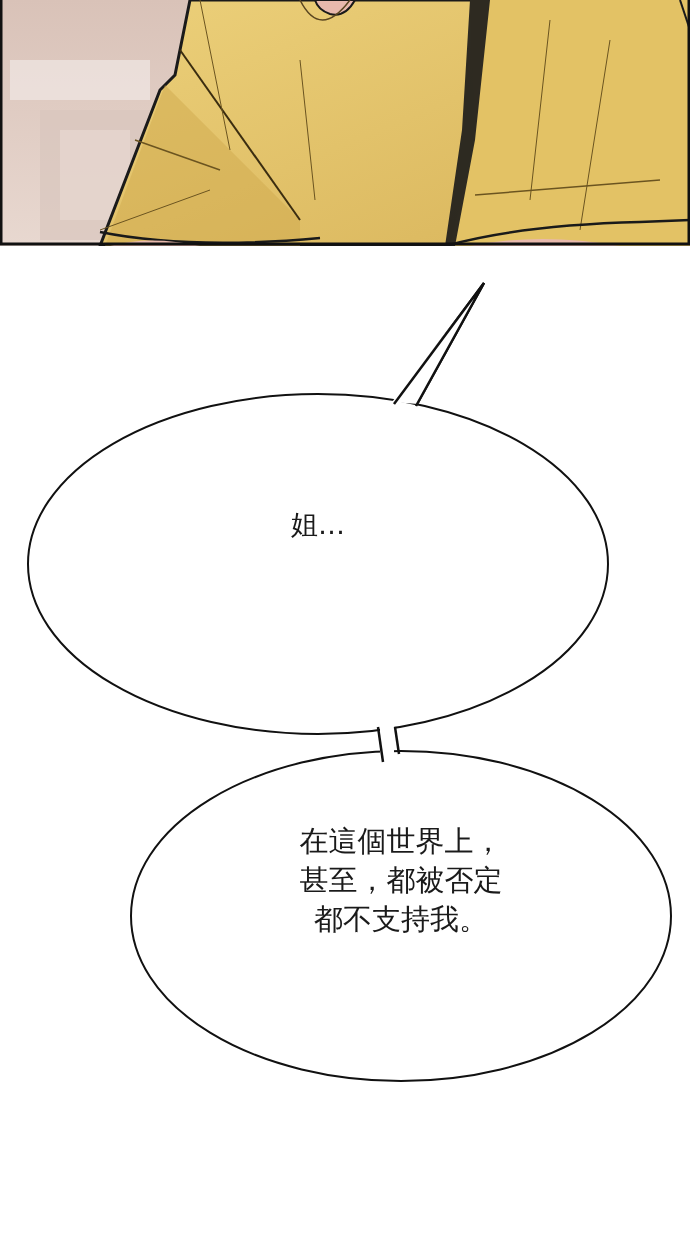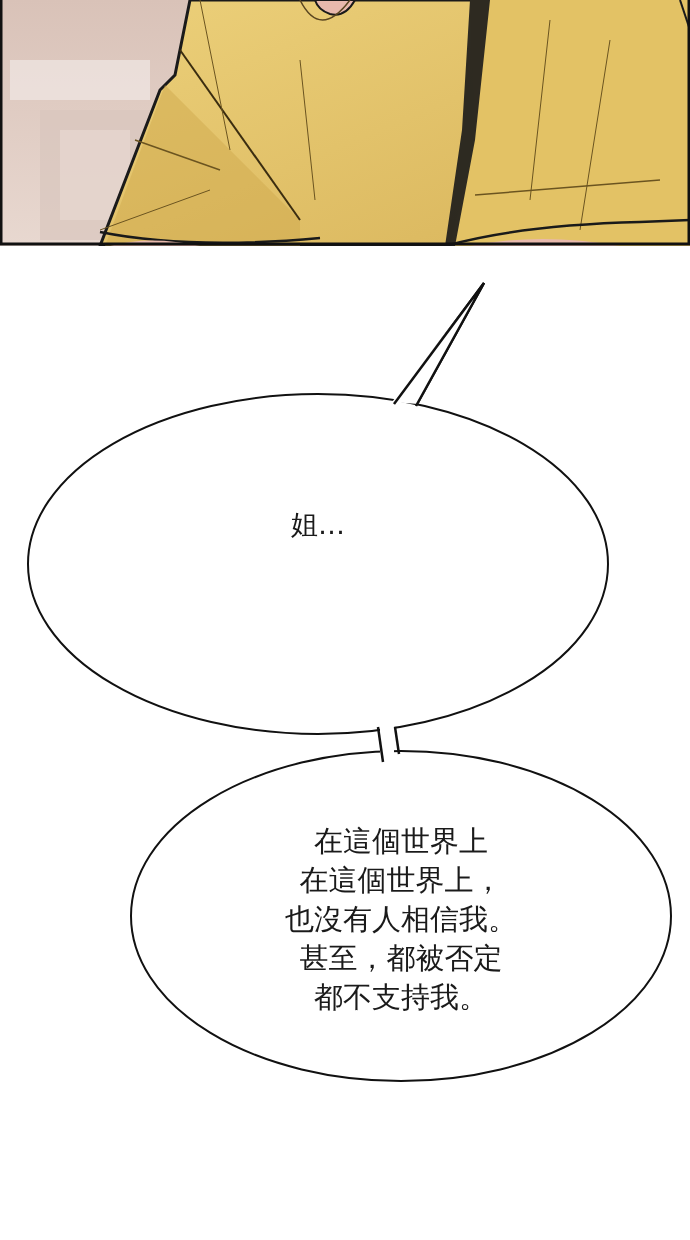--- a/index.html
+++ b/index.html
@@ -83,18 +83,16 @@
   <rect x="380" y="726" width="14" height="34" fill="#ffffff"></rect>
   <path d="M378 727 L383 762" fill="none" stroke="#111111" stroke-width="2.5"></path>
   <path d="M395 727 L399 754" fill="none" stroke="#111111" stroke-width="2.5"></path>
 </svg>
 
 <div class="bubble-text" id="text1">
   <span class="line">姐…</span>
 </div>
 
 <div class="bubble-text" id="text2">
-  <span class="line">在這個世界上</span>
   <span class="line">在這個世界上，</span>
-  <span class="line">也沒有人相信我。</span>
   <span class="line">甚至，都被否定</span>
   <span class="line">都不支持我。</span>
 </div>
 
 </body></html>

